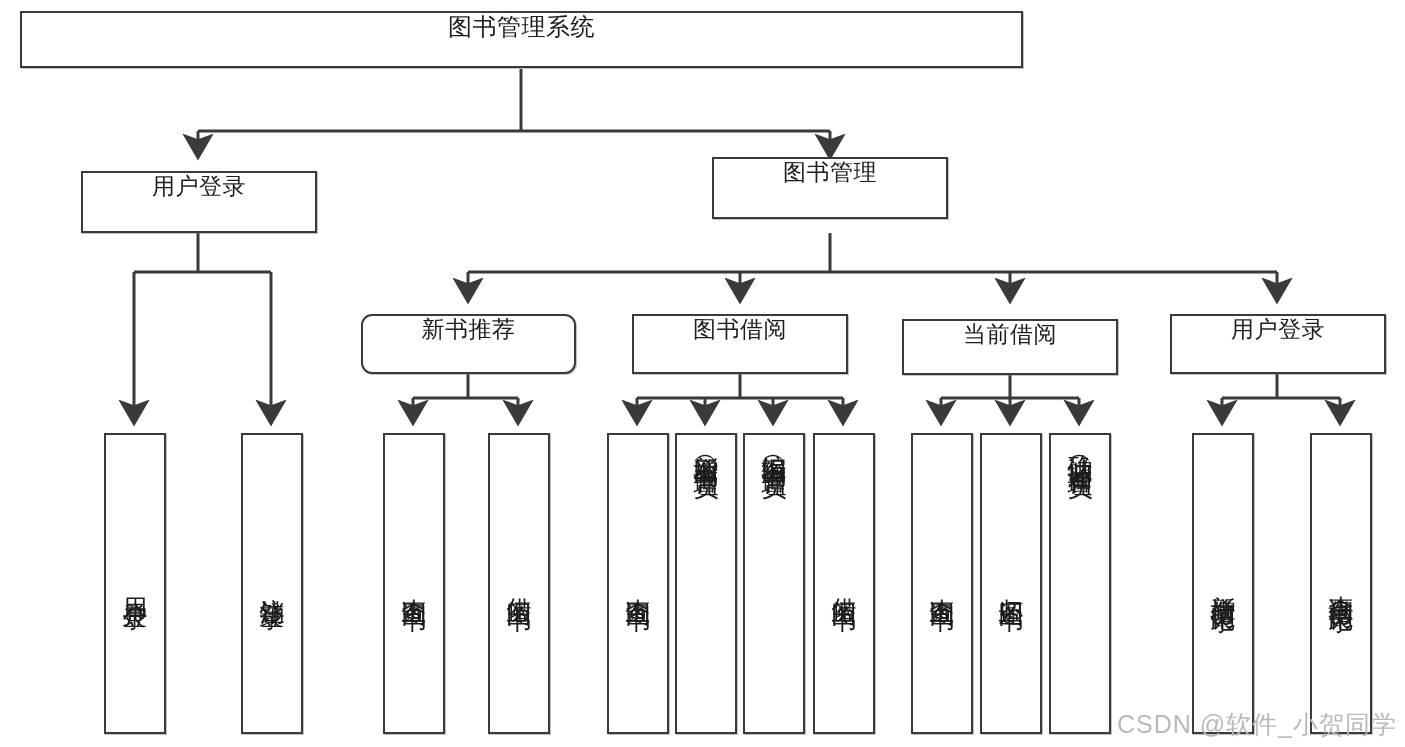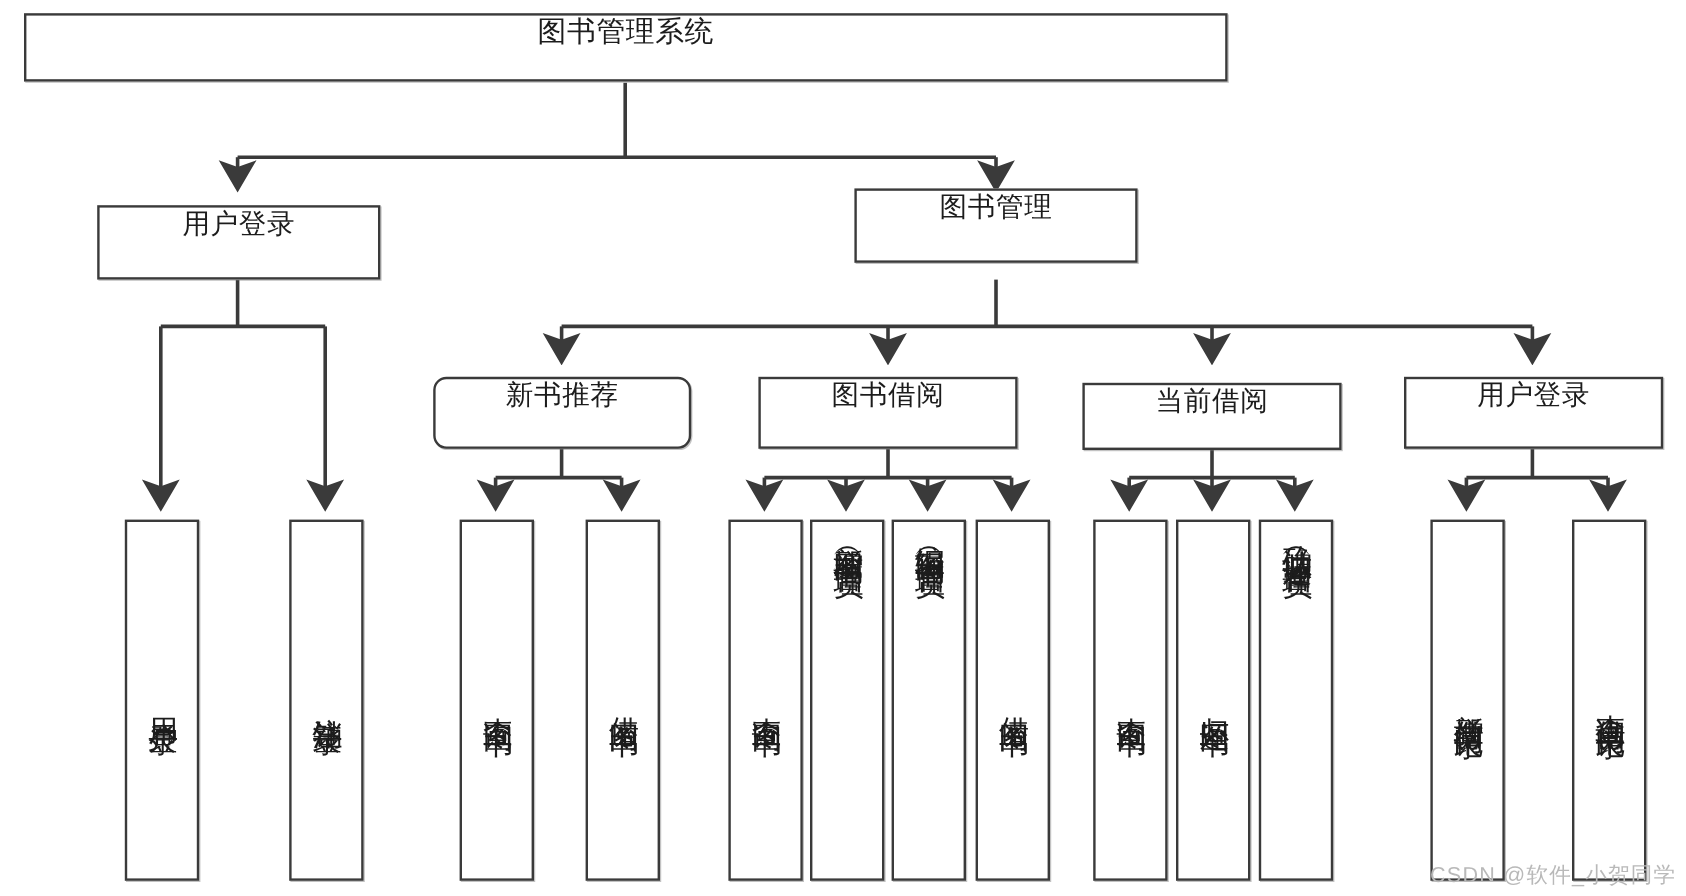--- a/index.html
+++ b/index.html
@@ -61,21 +61,21 @@
     letter-spacing: 3px;
     line-height: 1;
   }
   .node.vert.centered {
     align-items: center;
   }
   .watermark {
     position: absolute;
     right: 8px;
     bottom: 6px;
-    font-size: 18px;
+    font-size: 25px;
     color: #b9b9b9;
     letter-spacing: 1px;
     white-space: nowrap;
     pointer-events: none;
     text-align: center;
   }
 </style>
 </head>
 <body>
 

